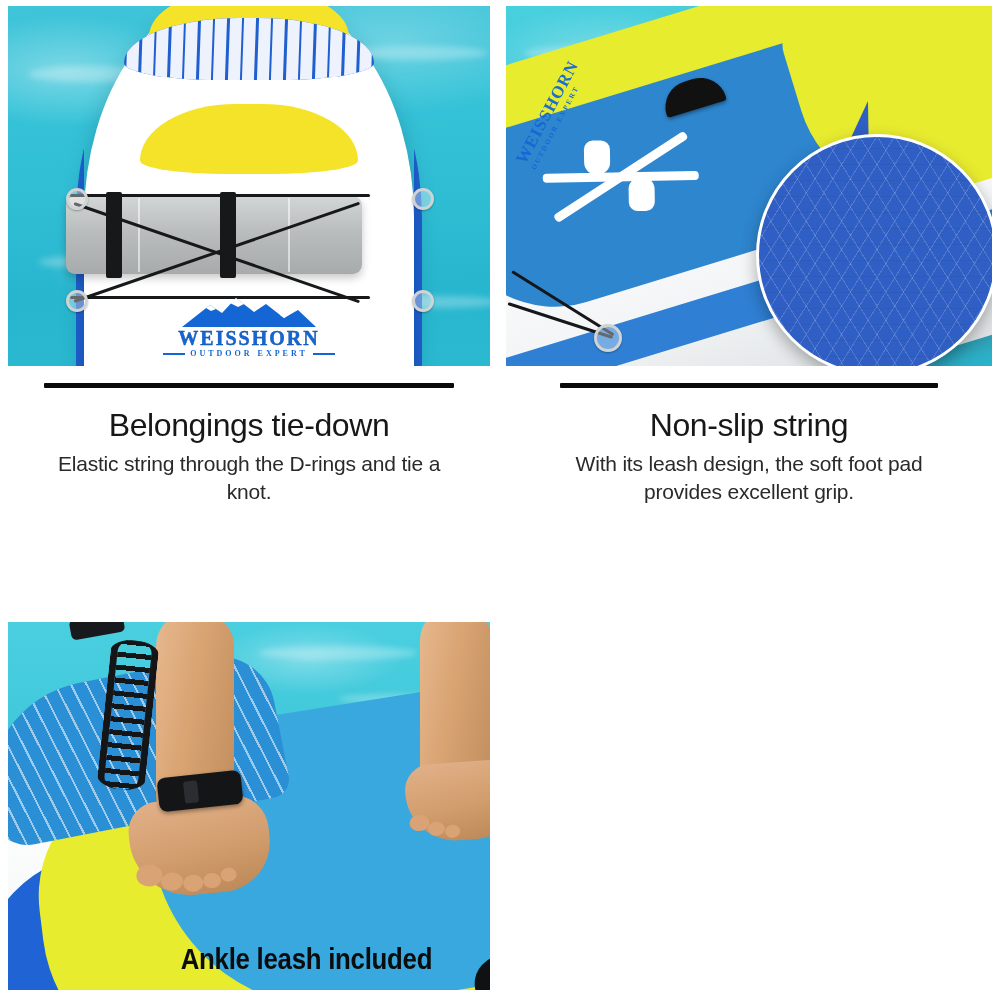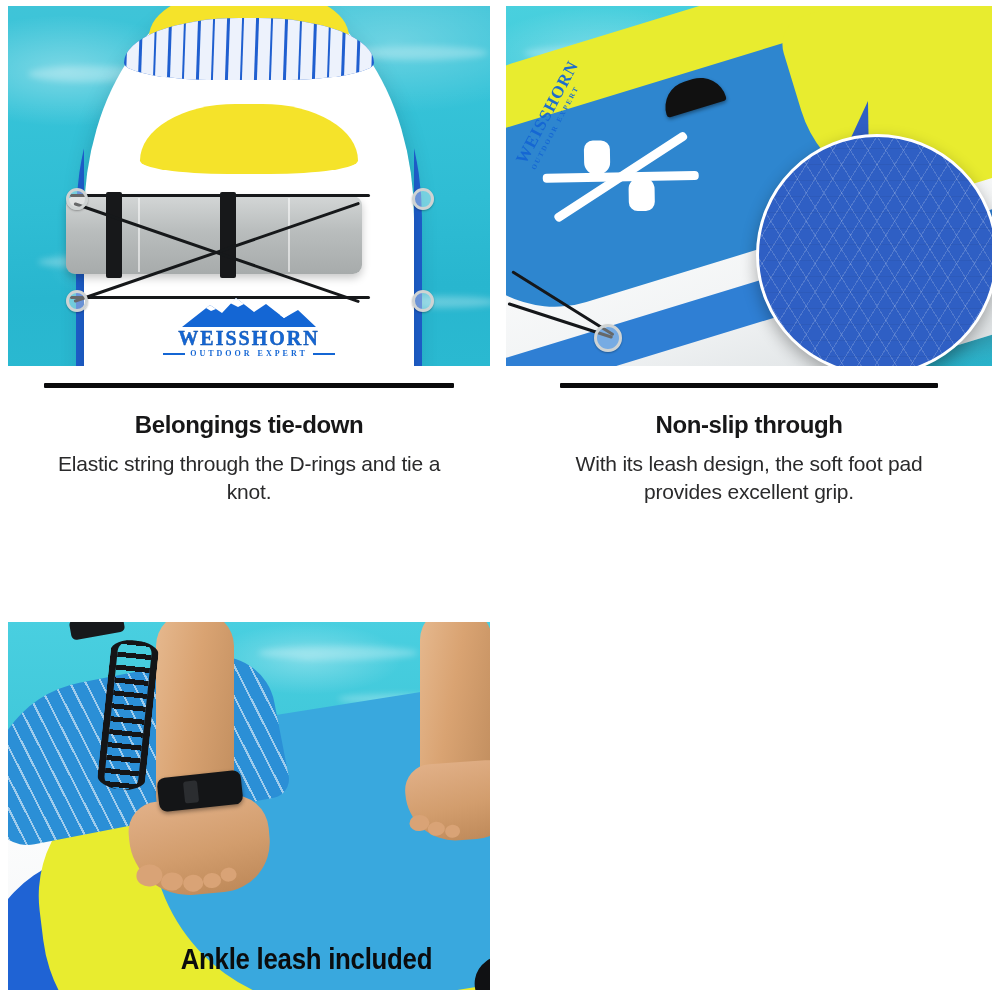--- a/index.html
+++ b/index.html
@@ -303,21 +303,21 @@
     margin:0;padding-top:16px;
     text-align:center;
     font-size:45px;line-height:52px;font-weight:700;color:#0a0a0b;
     letter-spacing:-1.2px;
   }
   .rule{height:5px;background:#0a0a0b;margin:11px auto 0;border-radius:1px;}
   .tc-l .rule{width:410px;}
   .tc-r .rule{width:378px;}
   .subhead{
     margin:22px 0 0;text-align:center;
-    font-size:24px;line-height:30px;font-weight:700;color:#171718;
+    font-size:32px;line-height:30px;font-weight:400;color:#171718;
     letter-spacing:-.4px;
   }
   .body{
     margin:10px auto 0;text-align:center;
     font-size:21px;line-height:28px;font-weight:400;color:#2a2a2b;
     letter-spacing:-.2px;
   }
   .tc-l .body{width:400px;}
   .tc-r .body{width:410px;}
 </style>
@@ -428,21 +428,21 @@
   </div>
 
   <div class="textcol tc-l">
     <div class="rule"></div>
     <p class="subhead">Belongings tie-down</p>
     <p class="body">Elastic string through the D-rings and tie a knot.</p>
   </div>
 
   <div class="textcol tc-r">
     <div class="rule"></div>
-    <p class="subhead">Non-slip through</p>
+    <p class="subhead">Non-slip string</p>
     <p class="body">With its leash design, the soft foot pad provides excellent grip.</p>
   </div>
 
   <div class="panel p-bl">
     <div class="photo">
       <div class="water-c"></div>
       <div class="ripple" style="left:250px;top:24px;width:160px;height:14px;"></div>
       <div class="ripple" style="left:330px;top:72px;width:120px;height:10px;"></div>
 
       <div class="bl-board">

